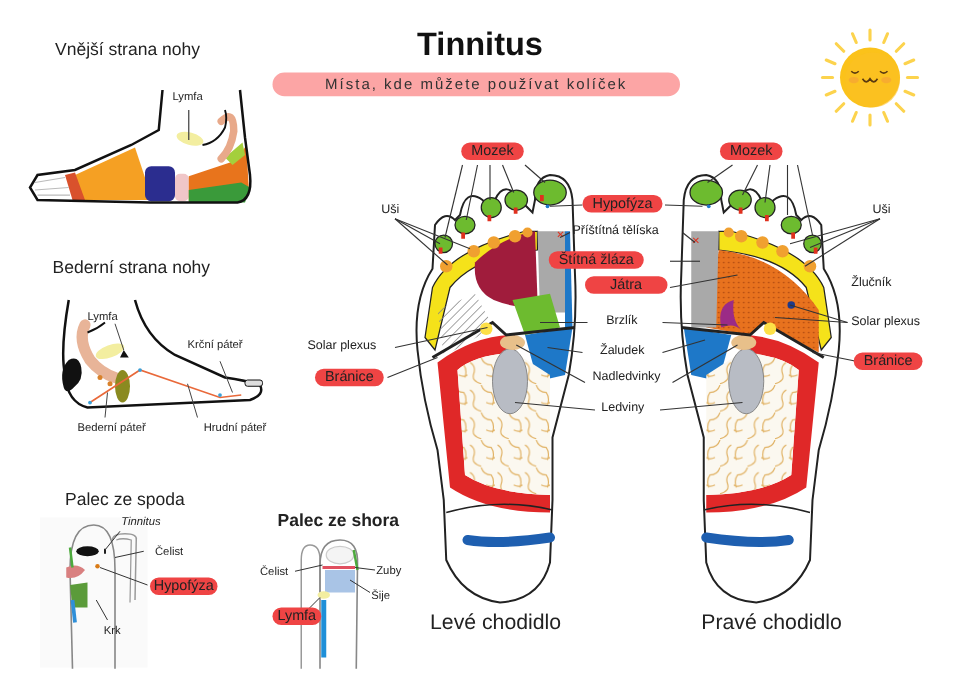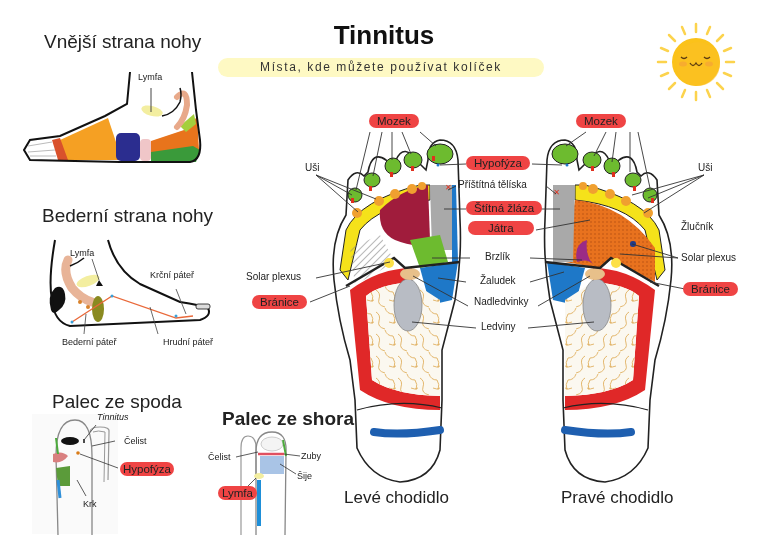--- a/index.html
+++ b/index.html
@@ -1,22 +1,22 @@
 <!DOCTYPE html>
 <html><head>
 <meta charset="utf-8">
 <style>
   html, body { margin:0; padding:0; }
   body { width:768px; height:538px; background:#ffffff; position:relative; overflow:hidden;
          font-family:"Liberation Sans", sans-serif; color:#222; }
   .abs { position:absolute; }
   .title { left:0; width:768px; top:20px; text-align:center; font-size:26px; font-weight:bold; color:#111; }
-  .subtitle { left:218px; top:58px; width:326px; height:19px; background:#fef9c3; border-radius:10px;
+  .subtitle { left:218px; top:58px; width:326px; height:19px; background:#fca5a5; border-radius:10px;
               text-align:center; font-size:12px; letter-spacing:1.6px; line-height:19px; color:#333; }
-  .sec-title { font-size:19px; color:#222; }
+  .sec-title { font-size:14px; color:#222; }
   .lbl { font-size:10px; color:#222; white-space:nowrap; }
   .lbl-sm { font-size:9px; color:#222; white-space:nowrap; }
   .pill { background:#ef4444; border-radius:9px; padding:1px 8px; font-size:11.5px; white-space:nowrap; }
   .foot-label { font-size:17px; color:#222; }
   svg { position:absolute; left:0; top:0; }
 </style>
 </head>
 <body>
 
 <div class="abs title">Tinnitus</div>
@@ -270,21 +270,21 @@
       <line x1="528" y1="328" x2="594" y2="322"></line>
   </g>
 </svg>
 
 <div class="abs pill" style="left:369px;top:114px;">Mozek</div>
 <div class="abs pill" style="left:576px;top:114px;">Mozek</div>
 <div class="abs lbl" style="left:305px;top:162px;">Uši</div>
 <div class="abs lbl" style="left:698px;top:162px;">Uši</div>
 <div class="abs pill" style="left:466px;top:156px;">Hypofýza</div>
 <div class="abs lbl" style="left:458px;top:179px;">Příštítná tělíska</div>
-<div class="abs pill" style="left:466px;top:201px;">Štítná žláza</div>
+<div class="abs pill" style="left:439px;top:201px;">Štítná žláza</div>
 <div class="abs pill" style="left:468px;top:221px;padding:1px 20px;">Játra</div>
 <div class="abs lbl" style="left:681px;top:221px;">Žlučník</div>
 <div class="abs lbl" style="left:485px;top:251px;">Brzlík</div>
 <div class="abs lbl" style="left:246px;top:271px;">Solar plexus</div>
 <div class="abs lbl" style="left:681px;top:252px;">Solar plexus</div>
 <div class="abs lbl" style="left:480px;top:275px;">Žaludek</div>
 <div class="abs lbl" style="left:474px;top:296px;">Nadledvinky</div>
 <div class="abs pill" style="left:252px;top:295px;">Bránice</div>
 <div class="abs pill" style="left:683px;top:282px;">Bránice</div>
 <div class="abs lbl" style="left:481px;top:321px;">Ledviny</div>

